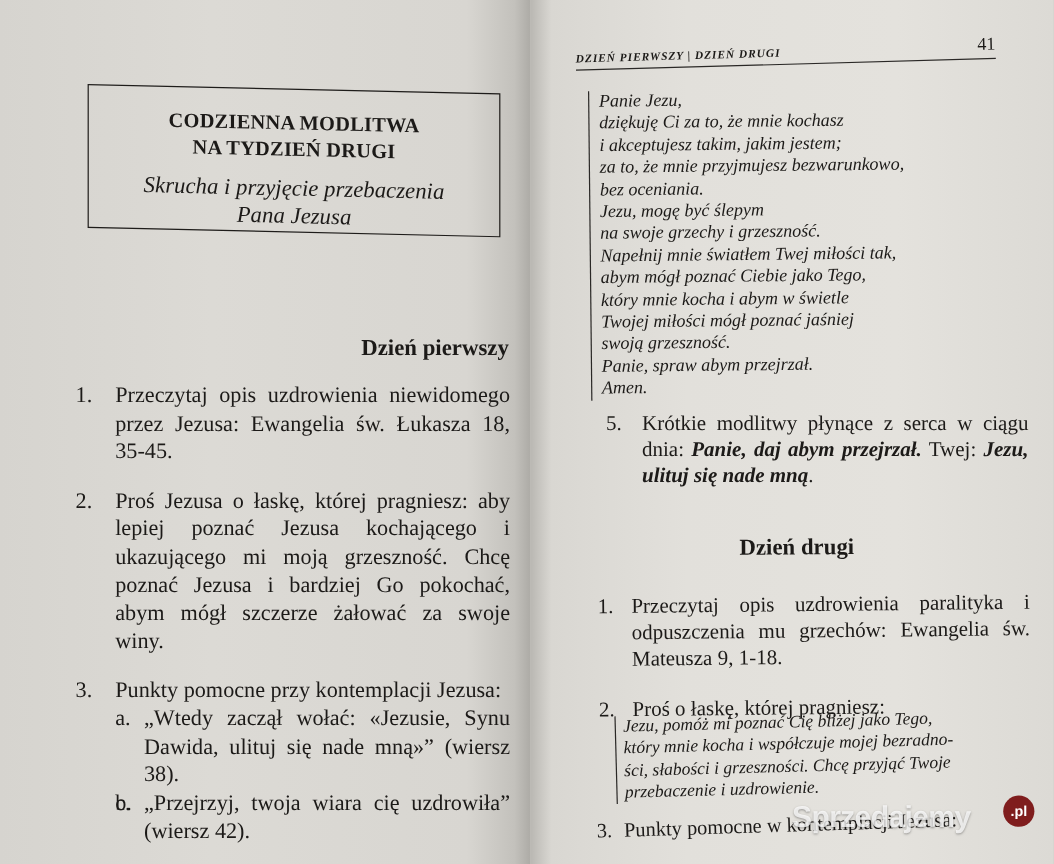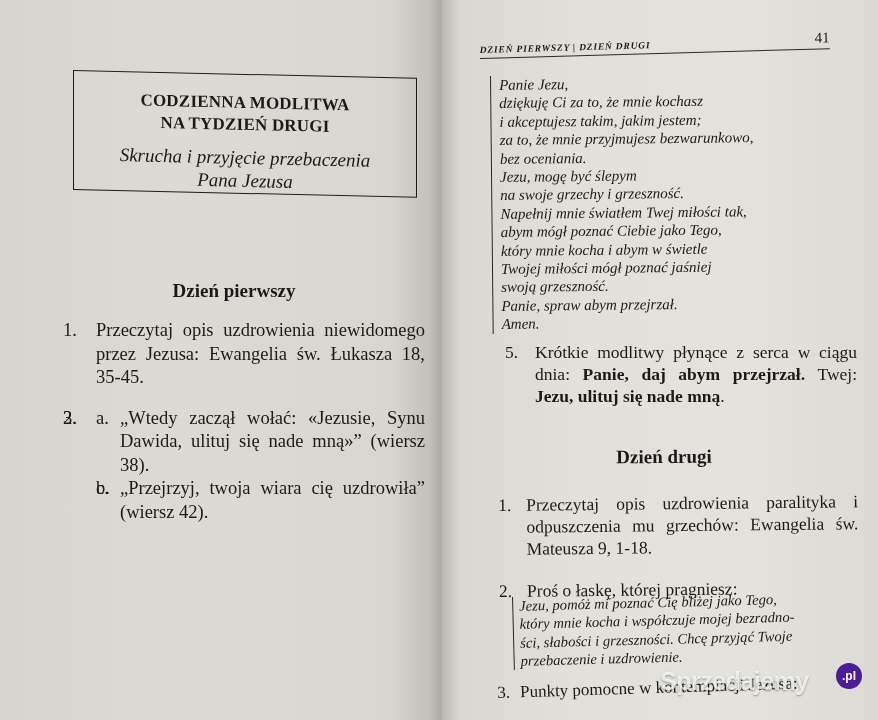--- a/index.html
+++ b/index.html
@@ -32,21 +32,21 @@
     margin-top:17px;
     font-weight:bold; font-size:17px; line-height:22px; letter-spacing:0.2px;
   }
   .title-sub {
     margin-top:10px;
     font-style:italic; font-size:19px; line-height:23px;
   }
   .day-heading {
     position:absolute; text-align:center; font-weight:bold; font-size:19px;
   }
-  .left-heading { left:44px; width:380px; top:280px; }
+  .left-heading { left:44px; width:380px; top:280px;text-align:right; }
   .list {
     position:absolute; margin:0; padding:0; list-style:none;
     font-size:18.5px; line-height:23.5px;
   }
   .left-list { left:63px; width:362px; top:319px; }
   .item { position:relative; padding-left:33px; margin-bottom:17px; text-align:justify; }
   .num { position:absolute; left:0; top:0; }
   .sub { position:relative; padding-left:24px; }
   .sub-letter { position:absolute; left:0; top:0; }
   
@@ -65,21 +65,21 @@
   }
   .prayer {
     position:absolute; left:48px; top:76px; width:300px;
     border-left:1.5px solid #2a2826; padding-left:8px;
     font-style:italic; font-size:15px; line-height:18.4px;
     transform:rotate(-0.6deg); transform-origin:left top;
   }
   .prayer div { white-space:nowrap; }
   .right-list { left:63px; width:352px; top:341px; font-size:17.5px; line-height:22px; }
   .right-list .item { padding-left:30px; }
-  .bi { font-weight:bold; }
+  .bi { font-weight:bold; font-style:italic; }
   .right-heading { left:22px; width:400px; top:446px; transform:rotate(-0.4deg); }
   .right-list2 { left:56px; width:360px; top:494px; font-size:17.5px; line-height:22px; transform:rotate(-0.6deg); transform-origin:left top; }
   .right-list2 .item { padding-left:28px; margin-bottom:20px; }
   .prayer2 {
     position:absolute; left:70px; top:597px; width:340px;
     border-left:1.5px solid #2a2826; padding-left:6px;
     font-style:italic; font-size:14.6px; line-height:18.3px;
     transform:rotate(-1.5deg); transform-origin:left top;
   }
   .prayer2 div { white-space:nowrap; }
@@ -92,21 +92,21 @@
   .watermark {
     position:absolute; left:660px; top:667px;
     font-family:"Liberation Sans","DejaVu Sans",sans-serif;
     font-size:25px; font-weight:bold; color:rgba(255,255,255,0.78);
     text-shadow:0 1px 2px rgba(0,0,0,0.35);
     letter-spacing:-0.5px;
     text-align:right;
   }
   .wm-badge {
     position:absolute; left:836px; top:663px; width:26px; height:26px; border-radius:50%;
-    background:#4c1d95; color:#fff; font-family:"Liberation Sans","DejaVu Sans",sans-serif;
+    background:#7f1d1d; color:#fff; font-family:"Liberation Sans","DejaVu Sans",sans-serif;
     font-weight:bold; font-size:12px; line-height:26px; text-align:center;
   }
 </style>
 </head>
 <body>
 
 <div class="page page-left">
   <div class="title-box">
     <div class="title-main">
       <div>CODZIENNA MODLITWA</div>
@@ -120,23 +120,25 @@
 
   <div class="day-heading left-heading">Dzień pierwszy</div>
 
   <ol class="list left-list">
     <li class="item">
       <span class="num">1.</span>
       <span>Przeczytaj opis uzdrowienia niewidomego przez Jezusa: Ewangelia św. Łukasza 18, 35-45.</span>
     </li>
     <li class="item">
       <span class="num">2.</span>
+      <span>Proś Jezusa o łaskę, której pragniesz: aby lepiej poznać Jezusa kochającego i ukazującego mi moją grzeszność. Chcę poznać Jezusa i bardziej Go pokochać, abym mógł szczerze żałować za swoje winy.</span>
     </li>
     <li class="item">
       <span class="num">3.</span>
+      <div>Punkty pomocne przy kontemplacji Jezusa:</div>
       <div class="sub">
         <span class="sub-letter">a.</span>
         <span>„Wtedy zaczął wołać: «Jezusie, Synu Dawida, ulituj się nade mną»” (wiersz 38).</span>
       </div>
       <div class="sub">
         <span class="sub-letter">b.</span>
       </div>
       <div class="sub">
         <span class="sub-letter">c.</span>
         <span>„Przejrzyj, twoja wiara cię uzdrowiła” (wiersz 42).</span>

